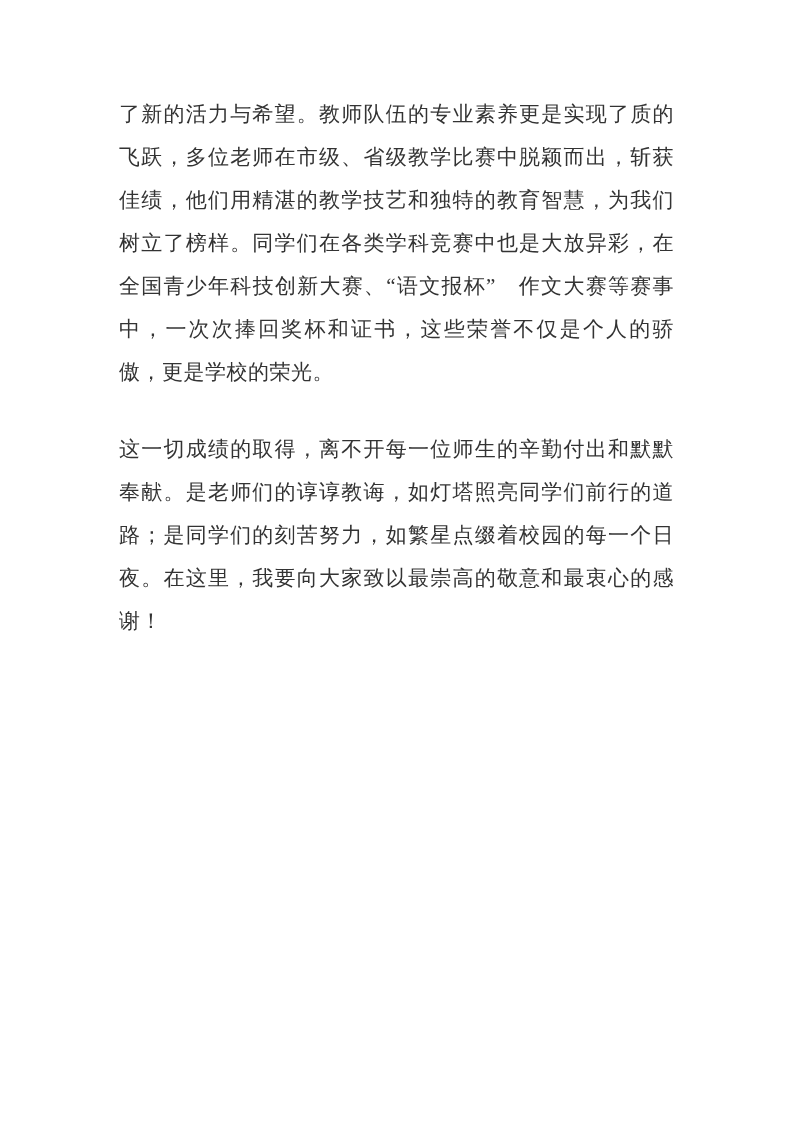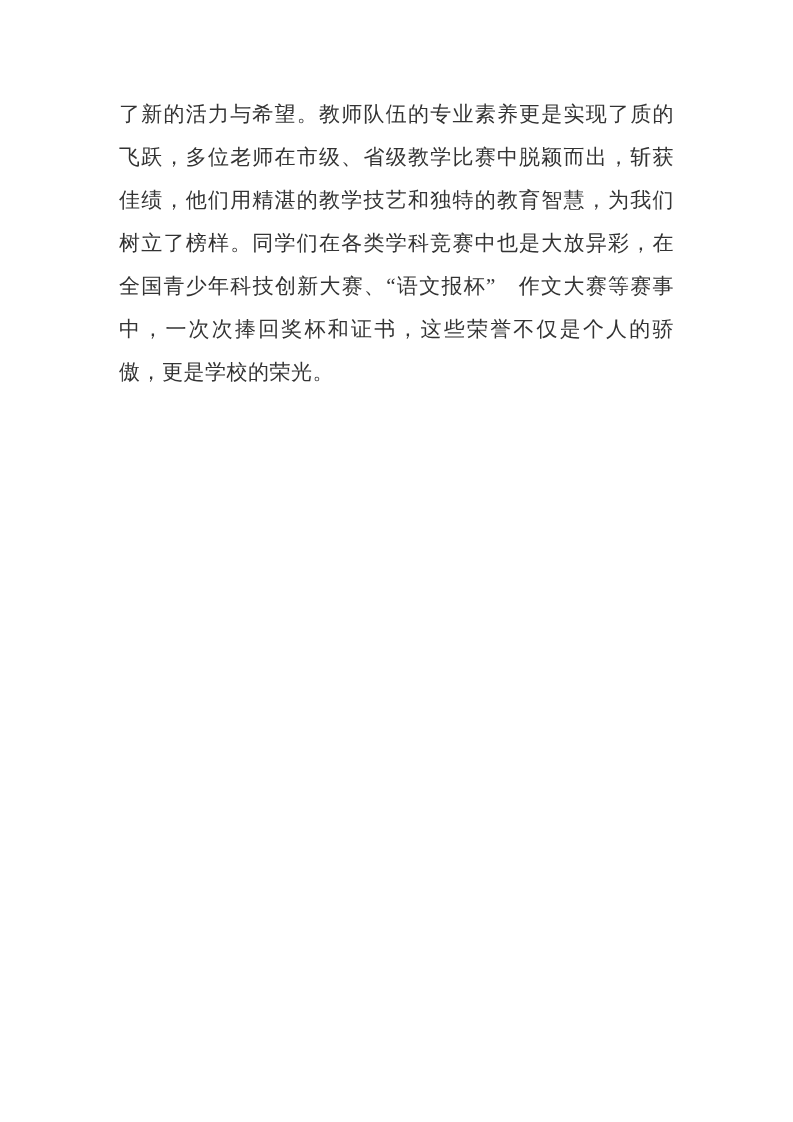--- a/index.html
+++ b/index.html
@@ -33,14 +33,15 @@
   .para + .para {
     margin-top: 34px;
   }
 </style>
 </head>
 <body>
 
 <div class="page">
   <main class="content">
     <p class="para">了新的活力与希望。教师队伍的专业素养更是实现了质的飞跃，多位老师在市级、省级教学比赛中脱颖而出，斩获佳绩，他们用精湛的教学技艺和独特的教育智慧，为我们树立了榜样。同学们在各类学科竞赛中也是大放异彩，在全国青少年科技创新大赛、“语文报杯”　作文大赛等赛事中，一次次捧回奖杯和证书，这些荣誉不仅是个人的骄傲，更是学校的荣光。</p>
+    <p class="para">这一切成绩的取得，离不开每一位师生的辛勤付出和默默奉献。是老师们的谆谆教诲，如灯塔照亮同学们前行的道路；是同学们的刻苦努力，如繁星点缀着校园的每一个日夜。在这里，我要向大家致以最崇高的敬意和最衷心的感谢！</p>
   </main>
 </div>
 
 </body></html>

